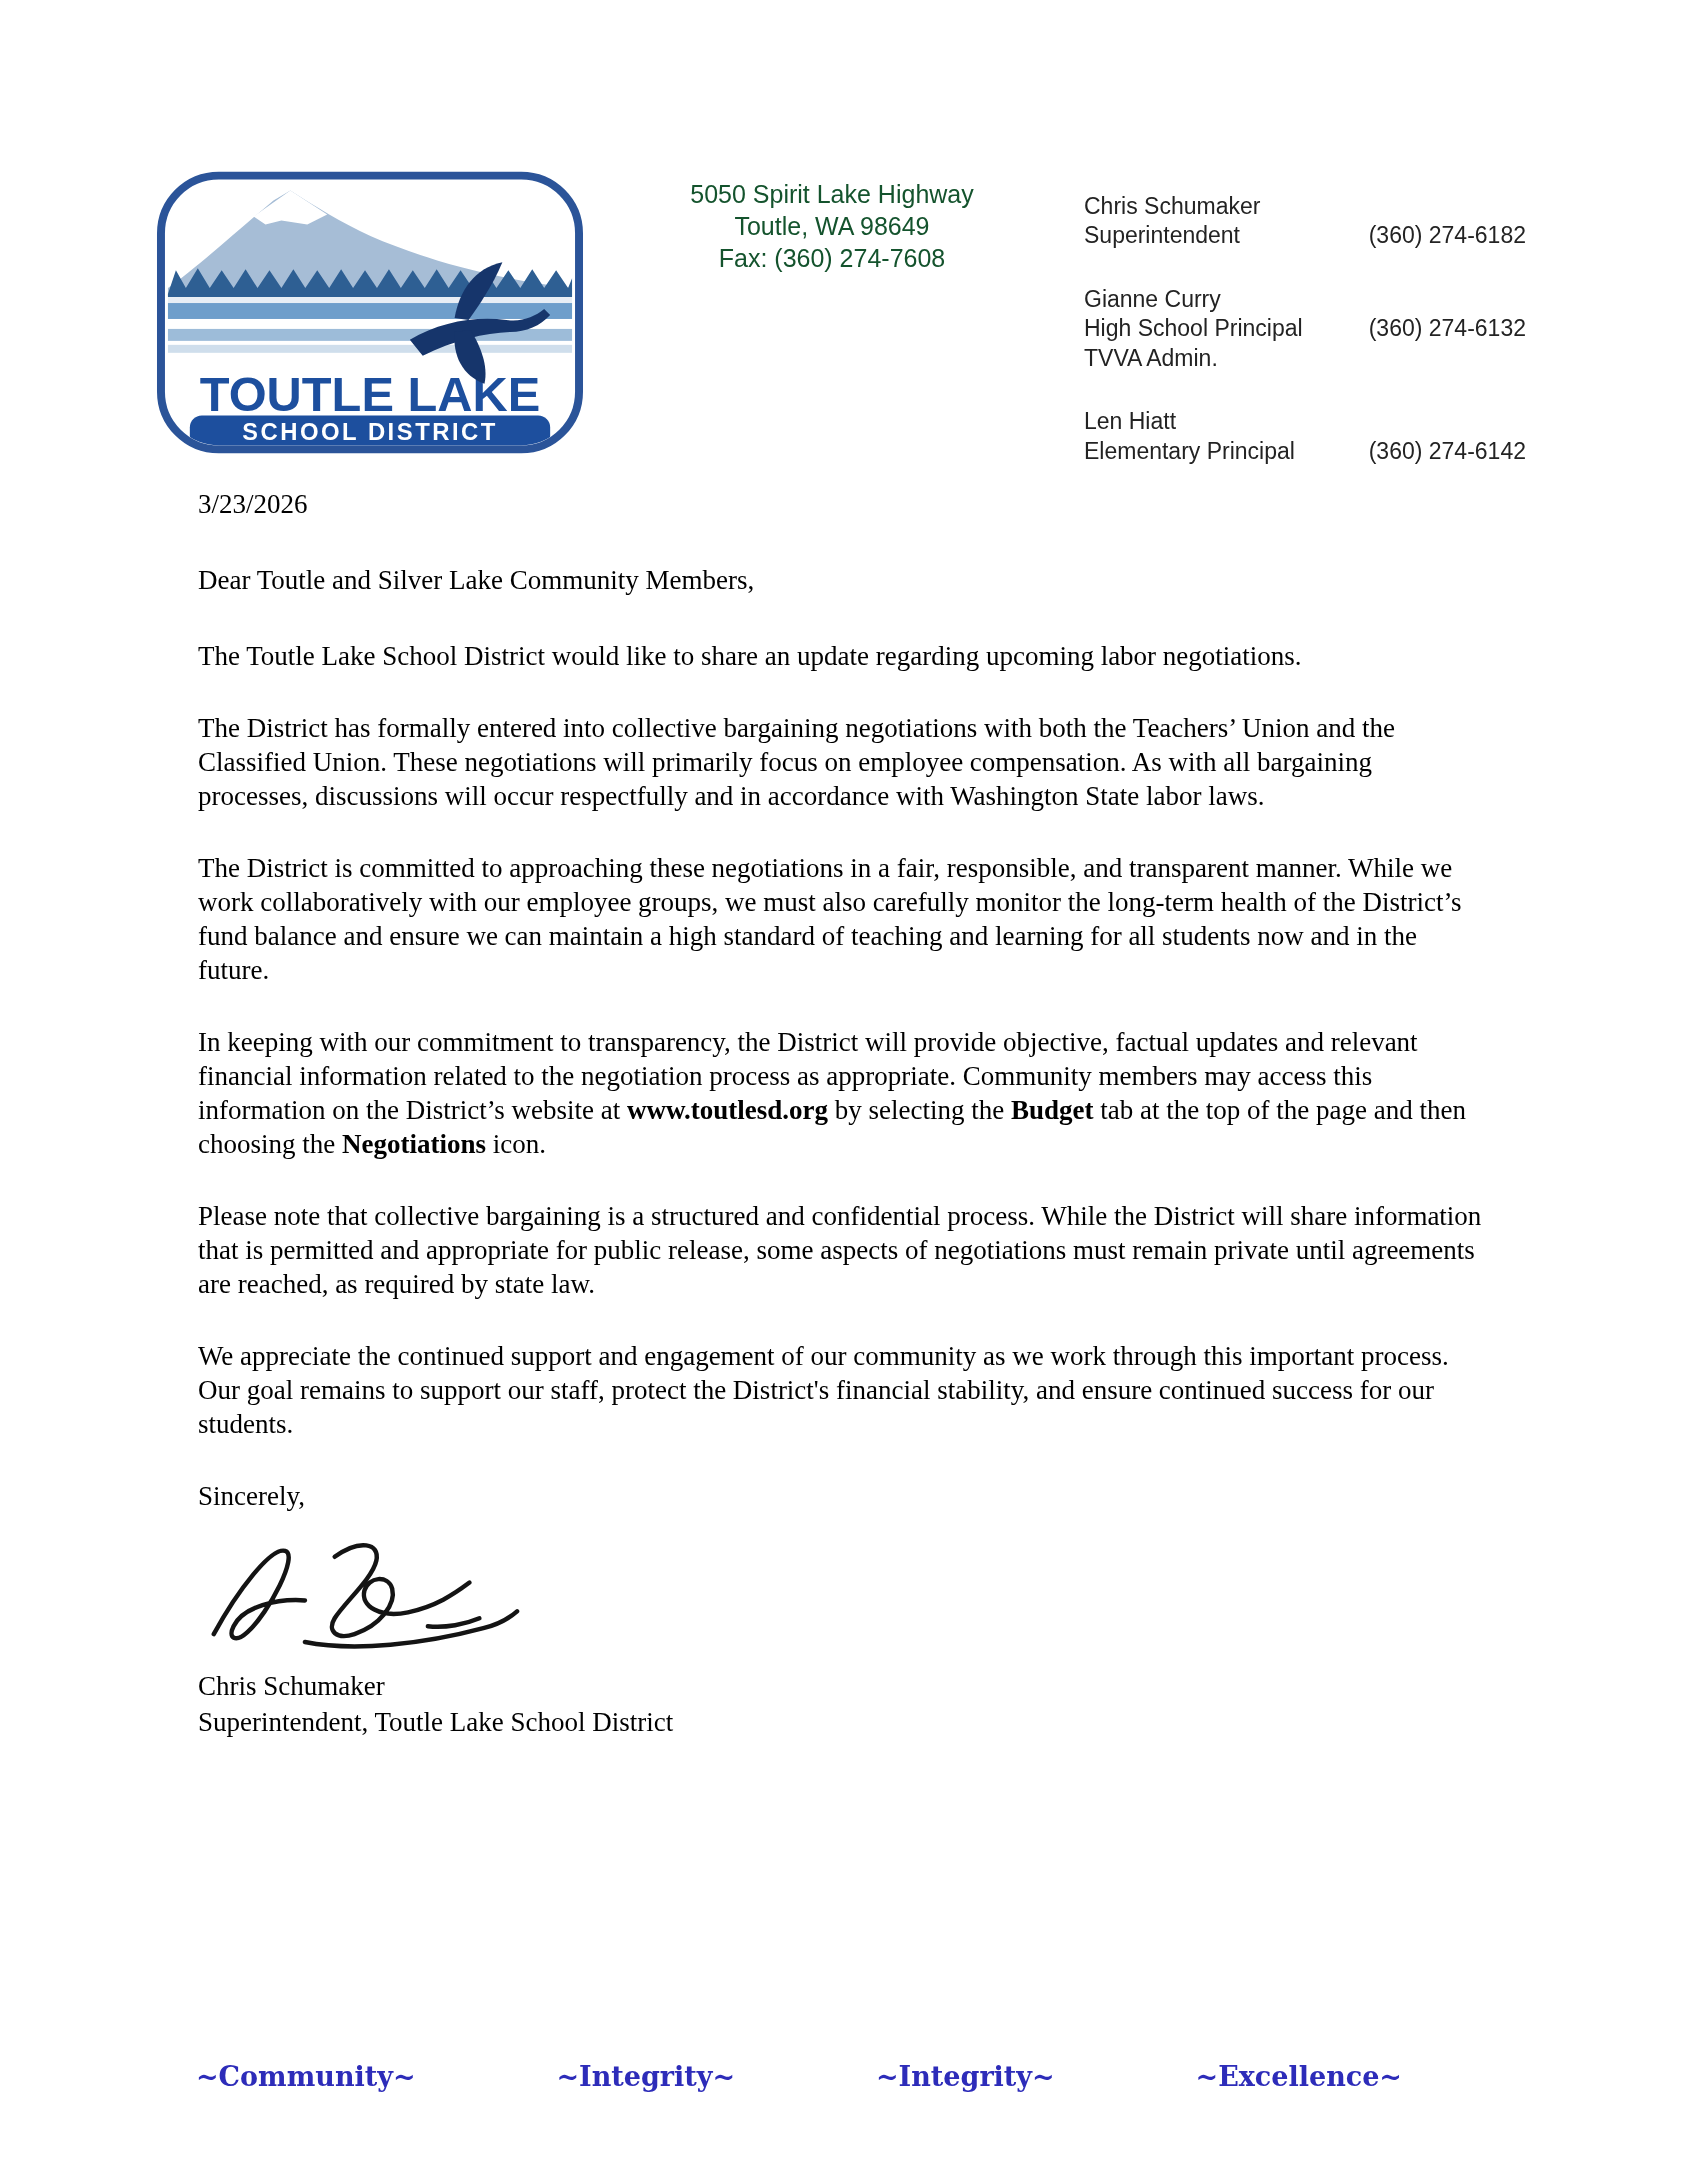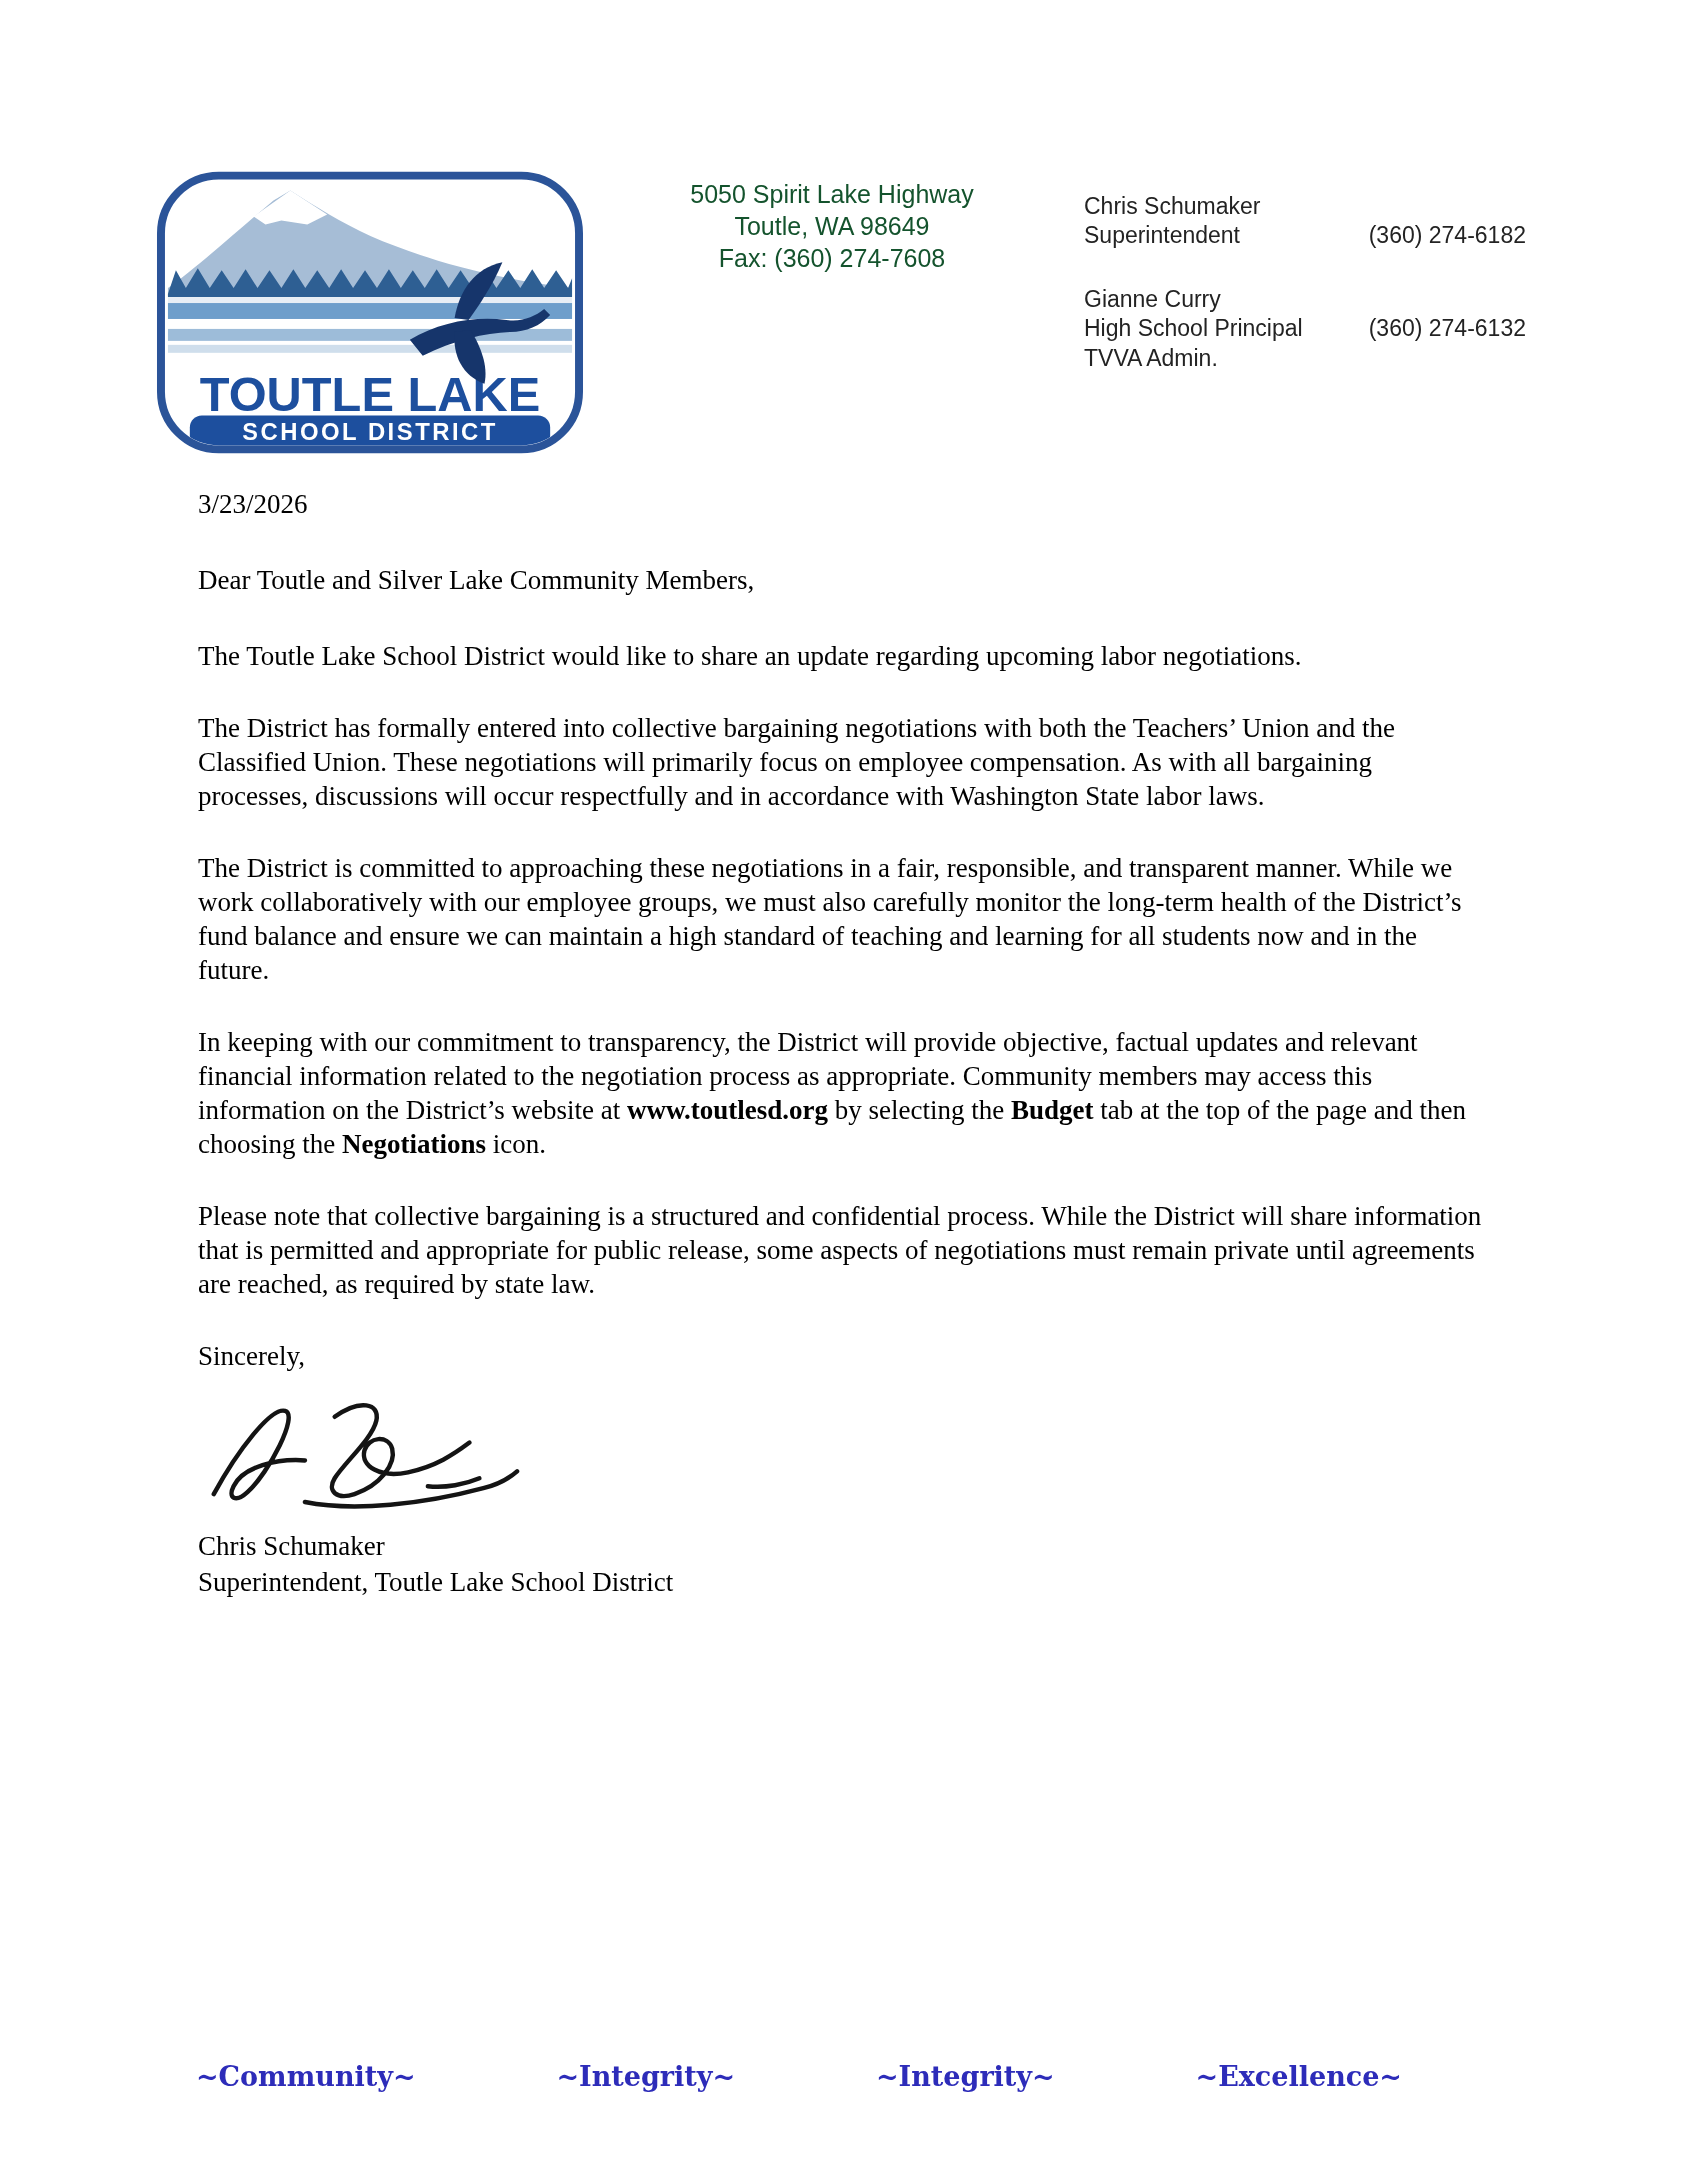--- a/index.html
+++ b/index.html
@@ -105,33 +105,41 @@
       </div>
     </div>
     <div class="contact">
       <div>Gianne Curry</div>
       <div class="row">
         <span>High School Principal</span>
         <span class="phone">(360) 274-6132</span>
       </div>
       <div>TVVA Admin.</div>
     </div>
+    <div class="contact">
+      <div>Len Hiatt</div>
+      <div class="row">
+        <span>Elementary Principal</span>
+        <span class="phone">(360) 274-6142</span>
+      </div>
+    </div>
   </div>
 
   <div class="letter">
     <div class="date">3/23/2026</div>
     <div class="salutation">Dear Toutle and Silver Lake Community Members,</div>
 
     <p>The Toutle Lake School District would like to share an update regarding upcoming labor negotiations.</p>
     <p>The District has formally entered into collective bargaining negotiations with both the Teachers’ Union and the Classified Union. These negotiations will primarily focus on employee compensation. As with all bargaining processes, discussions will occur respectfully and in accordance with Washington State labor laws.</p>
     <p>The District is committed to approaching these negotiations in a fair, responsible, and transparent manner. While we work collaboratively with our employee groups, we must also carefully monitor the long-term health of the District’s fund balance and ensure we can maintain a high standard of teaching and learning for all students now and in the future.</p>
 
     <p><span>In keeping with our commitment to transparency, the District will provide objective, factual updates and relevant financial information related to the negotiation process as appropriate. Community members may access this information on the District’s website at </span><b>www.toutlesd.org</b><span> by selecting the </span><b>Budget</b><span> tab at the top of the page and then choosing the </span><b>Negotiations</b><span> icon.</span></p>
 
     <p>Please note that collective bargaining is a structured and confidential process. While the District will share information that is permitted and appropriate for public release, some aspects of negotiations must remain private until agreements are reached, as required by state law.</p>
+    <p>We appreciate the continued support and engagement of our community as we work through this important process. Our goal remains to support our staff, protect the District's financial stability, and ensure continued success for our students.</p>
 
     <div class="closing">Sincerely,</div>
 
     <div class="signature">
       <svg viewBox="0 0 340 150">
         <g fill="none" stroke="#141414" stroke-width="4.5" stroke-linecap="round" stroke-linejoin="round">
           <path d="M28,118 C52,74 86,30 100,34 C114,38 84,96 62,116 C50,127 42,122 48,110 C58,90 92,82 120,84"></path>
           <path d="M150,40 C175,22 196,26 192,44 C188,62 160,86 150,102 C142,115 152,124 170,118 C196,109 212,88 208,72 C204,58 184,60 180,74 C176,90 196,102 224,96 C252,90 270,78 286,66"></path>
           <path d="M120,126 C170,136 240,128 300,112 C316,108 326,102 334,95"></path>
           <path d="M244,110 C262,112 282,108 296,102"></path>

